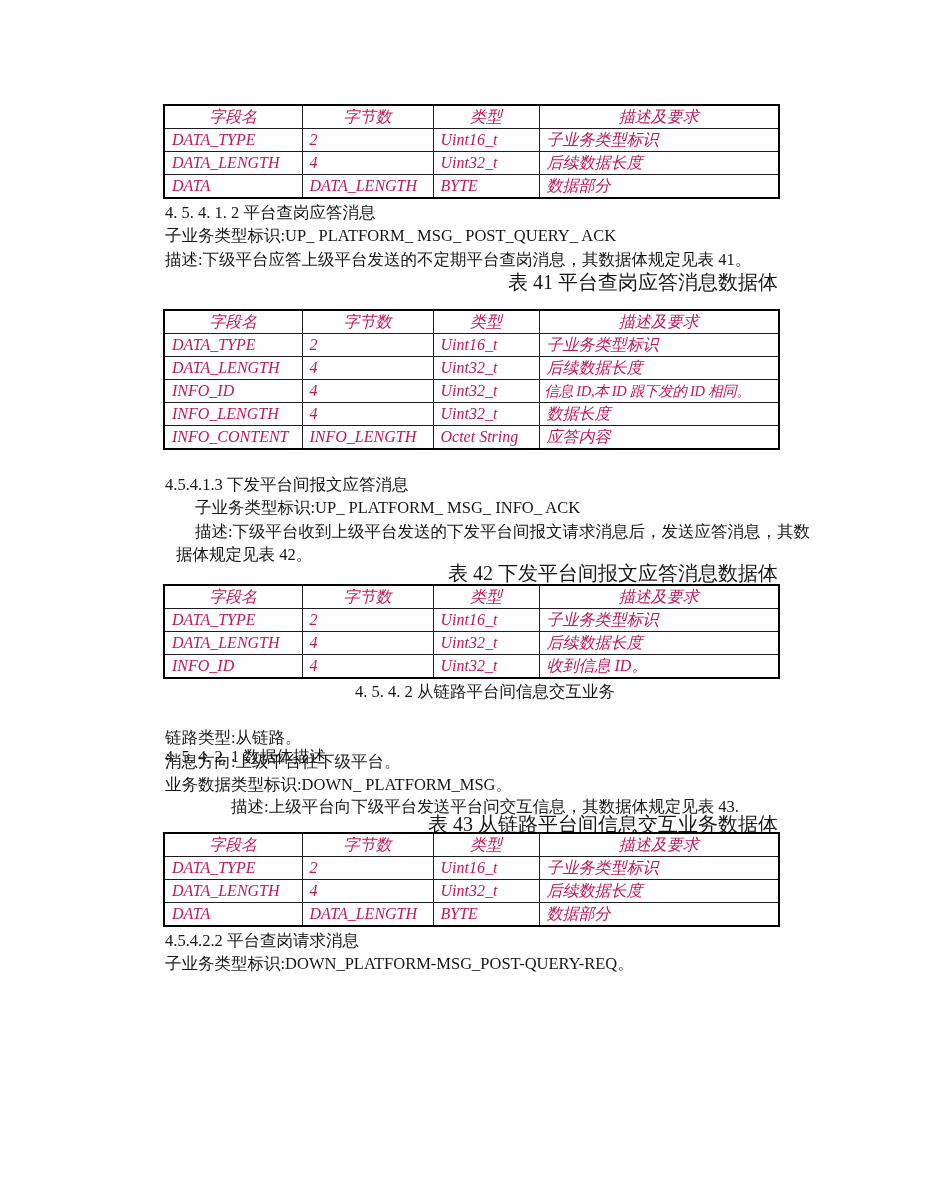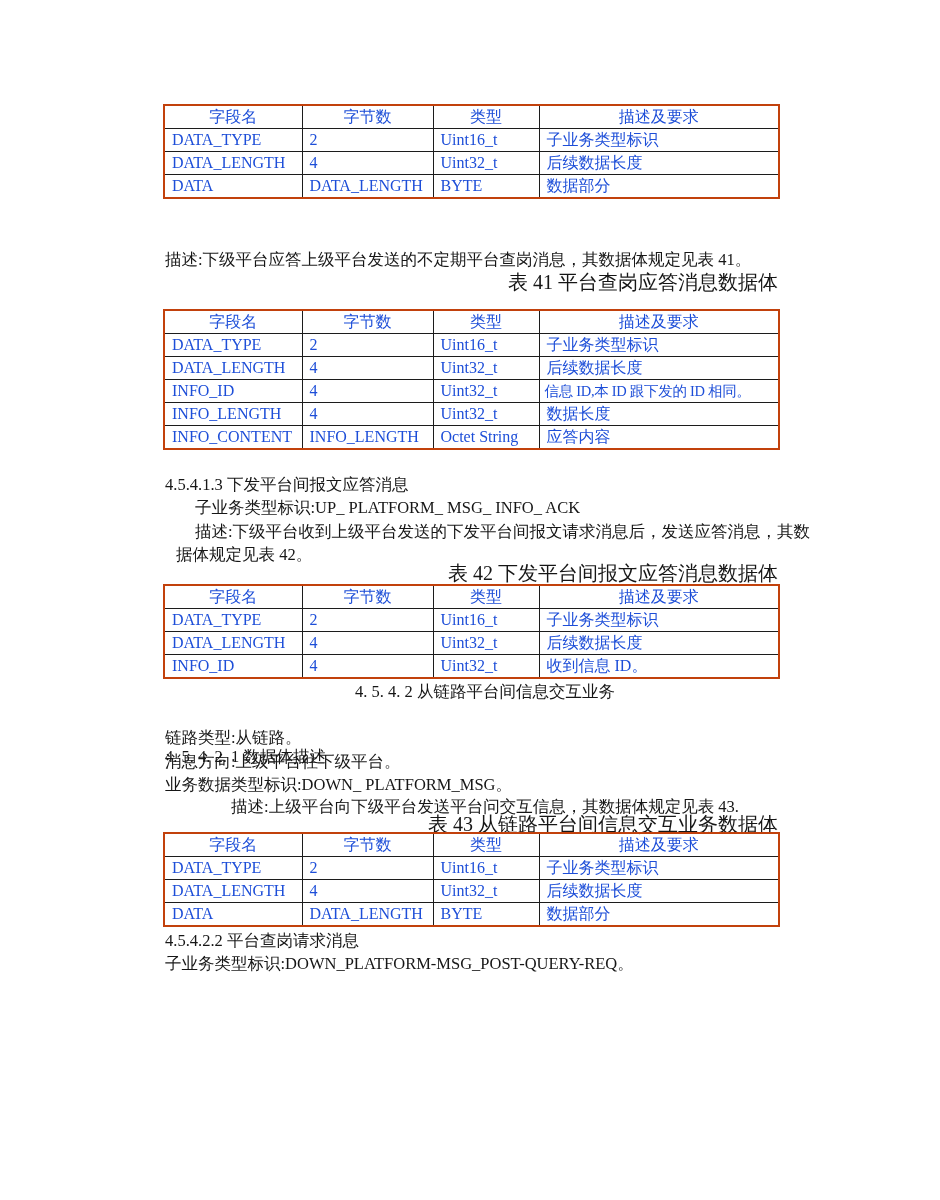--- a/index.html
+++ b/index.html
@@ -4,22 +4,23 @@
 <style>
   html,body{margin:0;padding:0;background:#ffffff;}
   .page{
     position:relative;width:940px;height:1200px;background:#ffffff;
     font-family:"Liberation Serif","DejaVu Serif",serif;
     color:#161616;overflow:hidden;
   }
   table.dtable{
     position:absolute;left:163px;width:615px;
     border-collapse:collapse;table-layout:fixed;
-    font-size:16px;color:#1d4ed8;
-    border:2px solid #c2410c;
+    font-size:16px;color:#be185d;
+    border:2px solid #000000;
+    font-style:italic;
   }
   .dtable th,.dtable td{
     border:1px solid #1c1c1c;
     height:22px;line-height:22px;
     padding:0 7px;
     white-space:nowrap;overflow:hidden;
   }
   .dtable th{font-weight:normal;text-align:center;}
   .dtable td{text-align:left;}
   td.tight{font-size:14.5px;letter-spacing:-0.3px;padding:0 5px;}
@@ -67,20 +68,22 @@
     </tr>
     <tr>
       <td>DATA</td>
       <td>DATA_LENGTH</td>
       <td>BYTE</td>
       <td>数据部分</td>
     </tr>
   </tbody>
     </table>
 
+  <div class="line" style="top:203px;">4. 5. 4. 1. 2 平台查岗应答消息</div>
+  <div class="line" style="top:226px;">子业务类型标识:UP_ PLATFORM_ MSG_ POST_QUERY_ ACK</div>
   <div class="line" style="top:250px;">描述:下级平台应答上级平台发送的不定期平台查岗消息，其数据体规定见表 41。</div>
   <div class="caption" style="top:272px;">表 41 平台查岗应答消息数据体</div>
 
   <table class="dtable" style="top:309px;">
     <colgroup>
         <col class="col1">
         <col class="col2">
         <col class="col3">
         <col class="col4">
       </colgroup>

